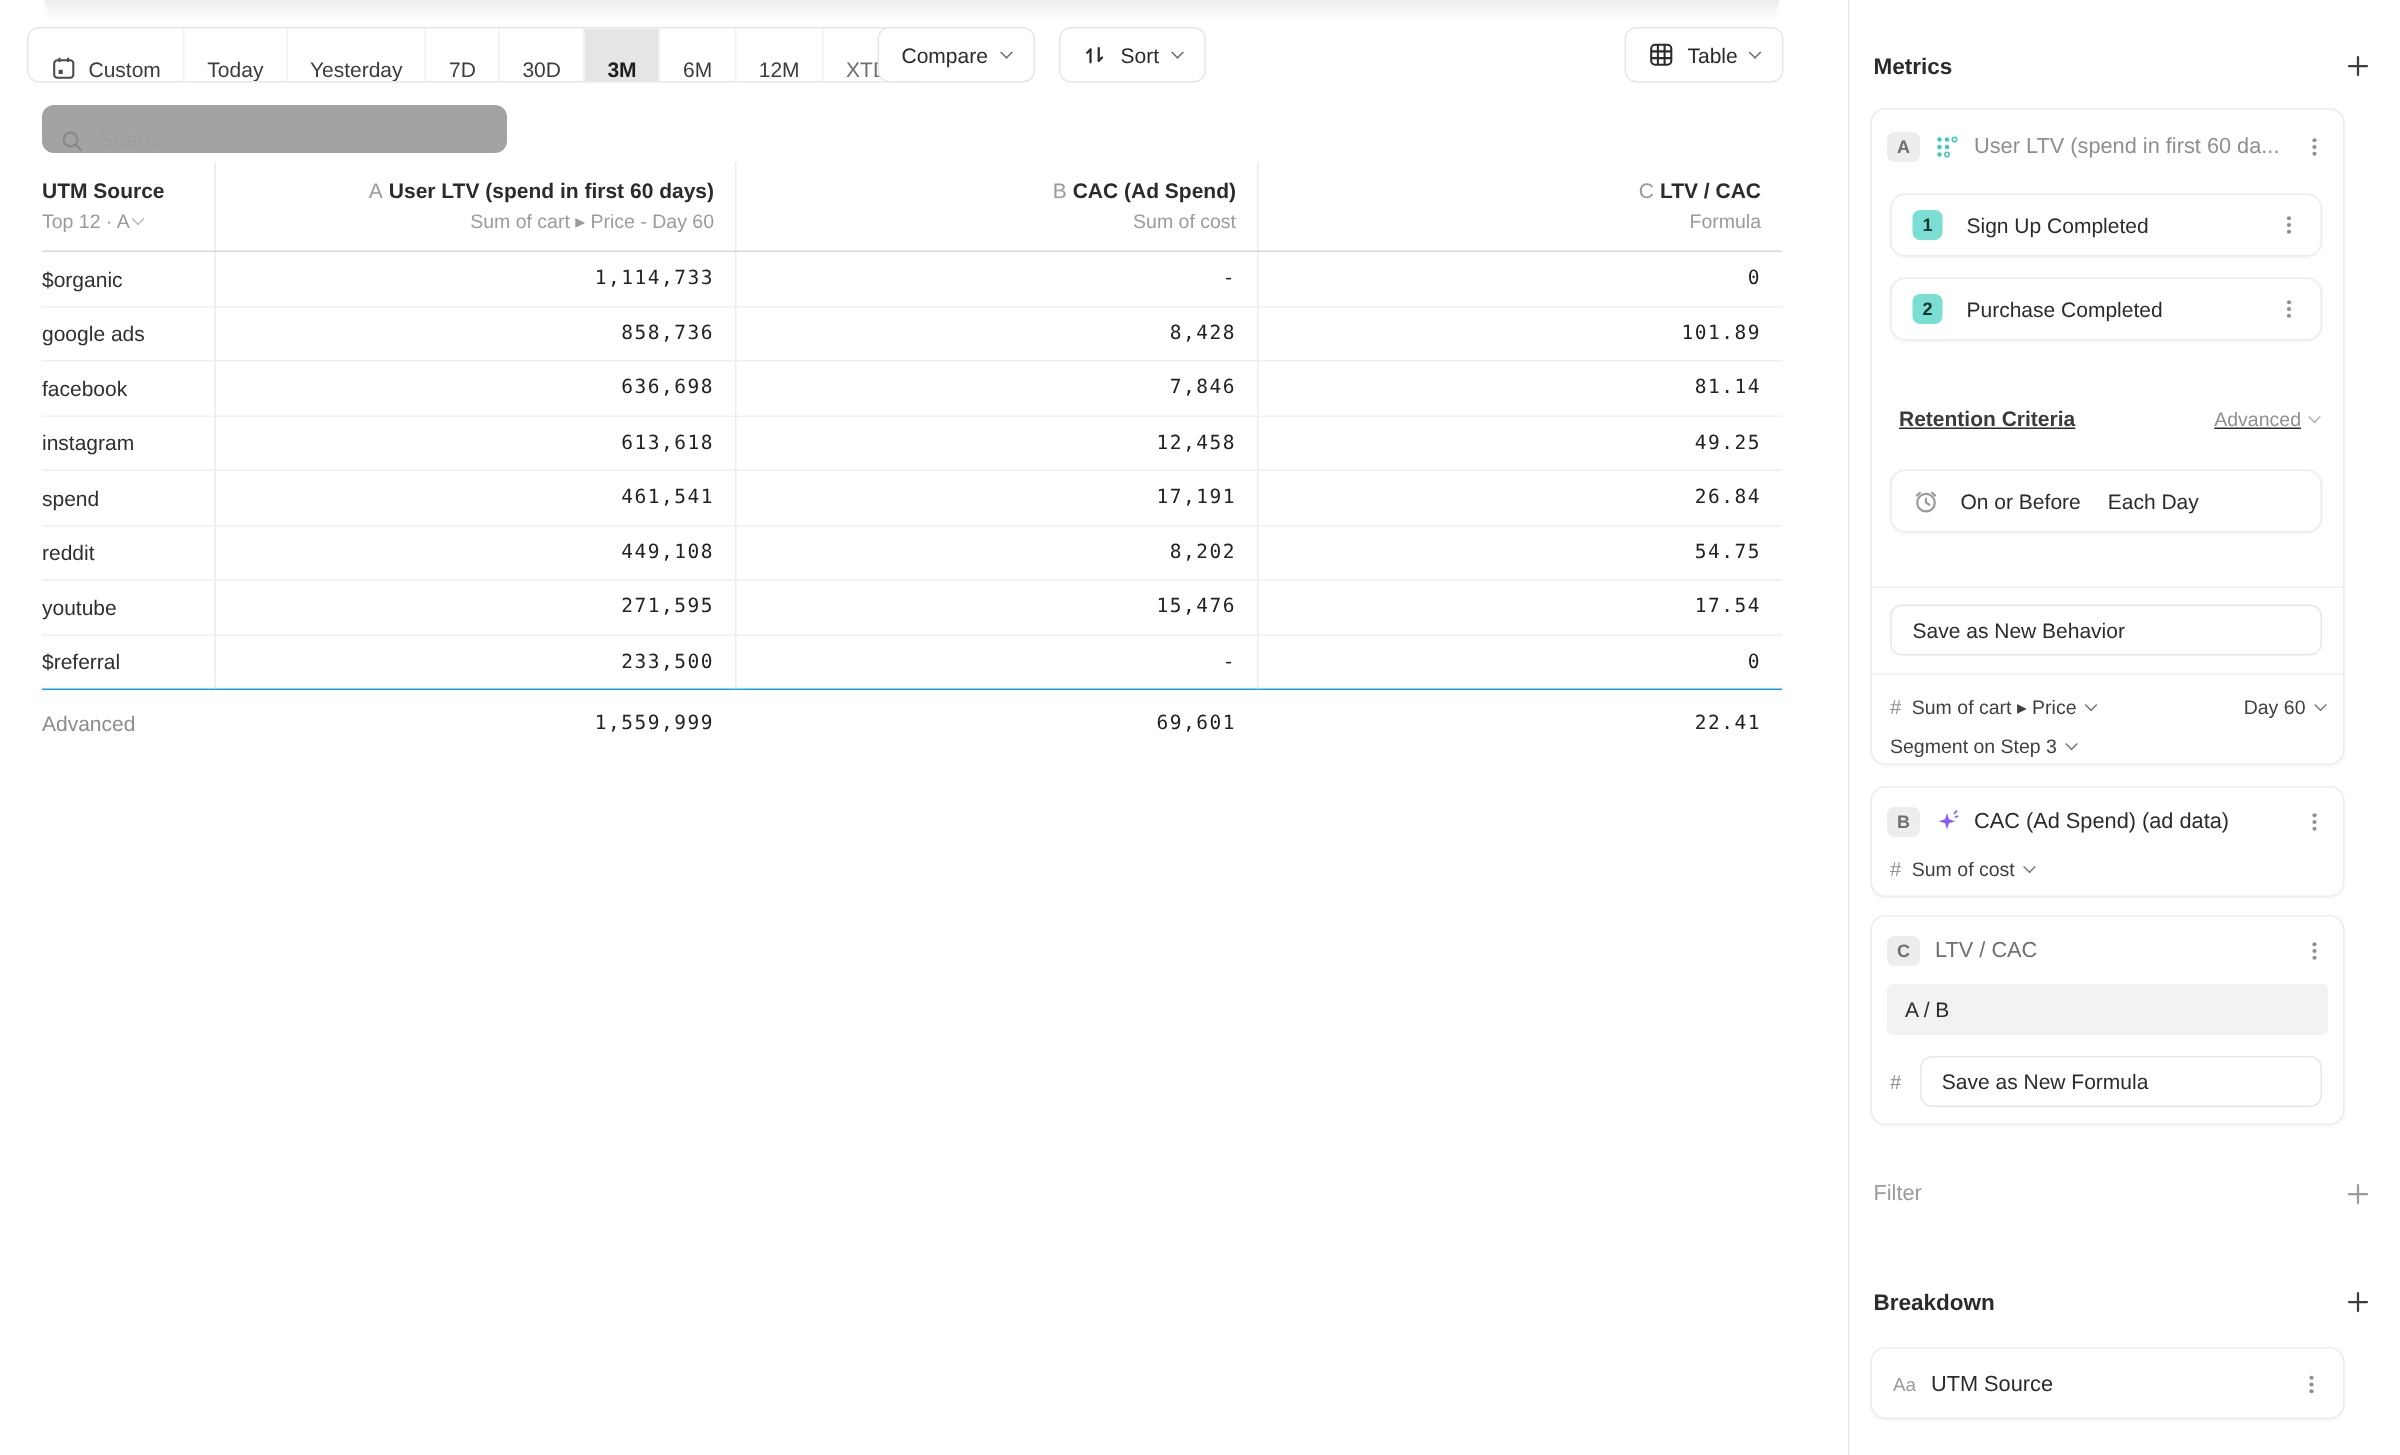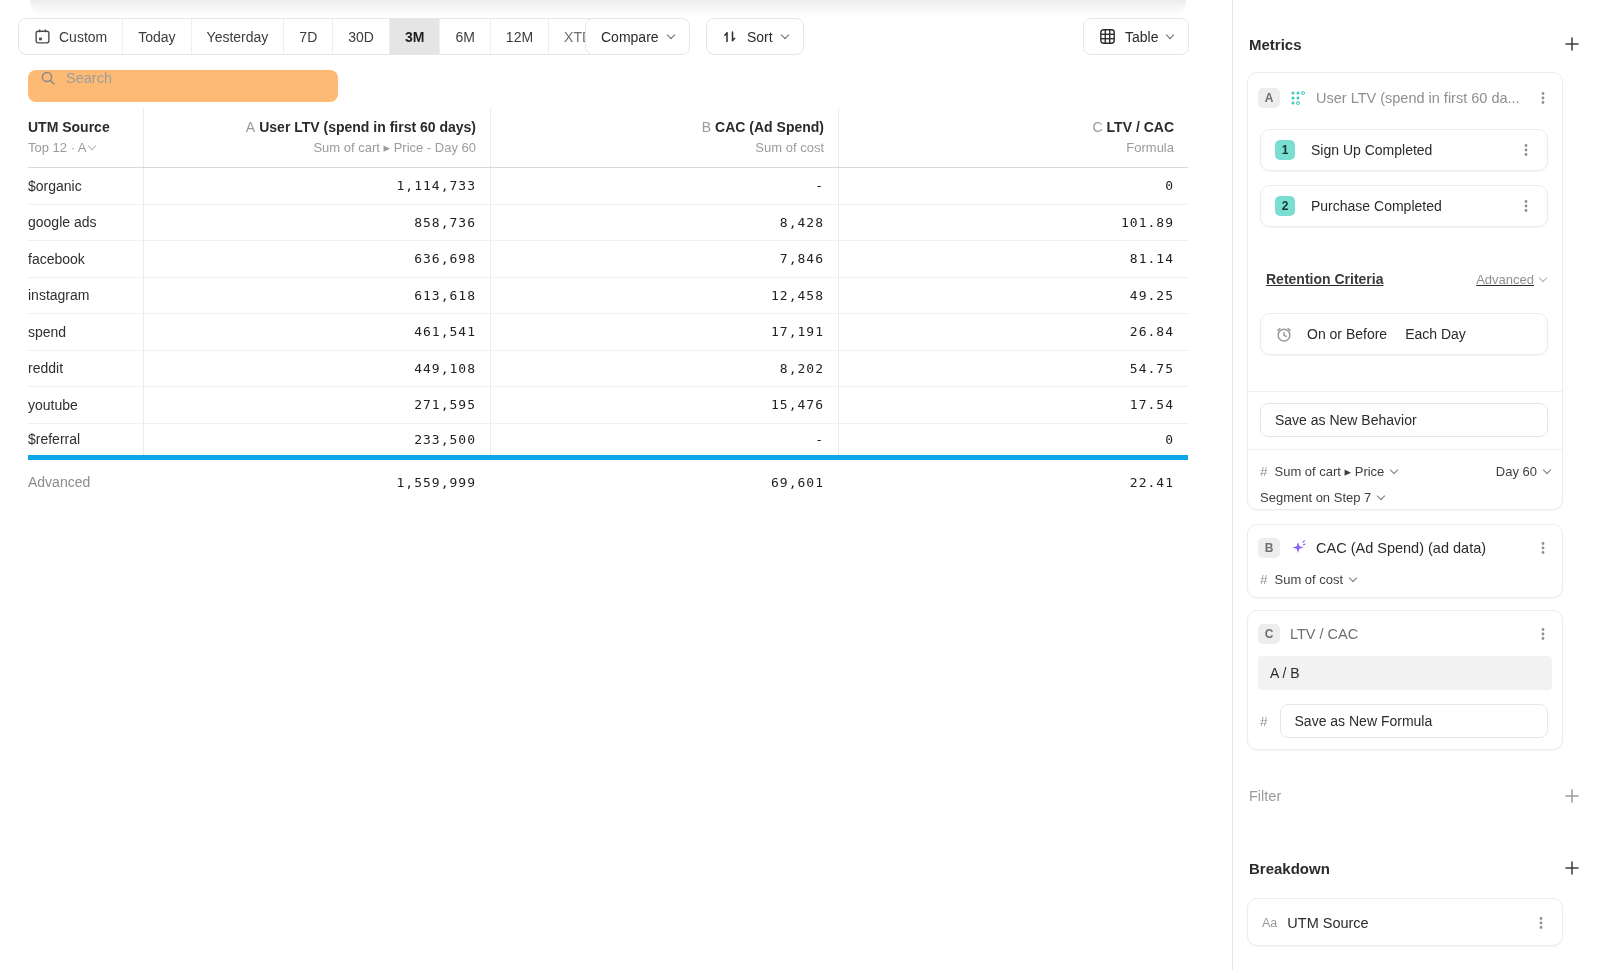--- a/index.html
+++ b/index.html
@@ -13,56 +13,56 @@
     position:absolute; left:30px; top:0; width:1156px; height:9px;
     background:linear-gradient(#ededed,#f9f9f9);
     border-radius:0 0 10px 10px; box-shadow:0 2px 6px rgba(0,0,0,.05);
   }
   
   .seg {
     position:absolute; left:18px; top:18px; height:37px; display:flex; align-items:stretch;
     border:1px solid #e7e7e7; border-radius:8px; background:#fff; overflow:hidden;
   }
   .seg-item {
-    display:flex; align-items:center; gap:8px; padding:0 15px; font-size:14px; color:#3c3c3c;
+    display:flex; align-items:flex-end; gap:8px; padding:0 15px; font-size:14px; color:#3c3c3c;
     border-left:1px solid #efefef; cursor:pointer; white-space:nowrap;
   }
   .seg-item:first-child { border-left:none; }
   .seg-item.active { background:#e5e5e5; font-weight:bold; color:#1f1f1f; }
   .toolbtn {
     position:absolute; top:18px; height:37px; display:flex; align-items:center; gap:9px;
     padding:0 15px; font-size:14px; color:#2b2b2b; background:#fff;
     border:1px solid #e7e7e7; border-radius:8px; cursor:pointer;
   }
   .chev {
     display:inline-block; width:6px; height:6px;
     border-right:1.6px solid currentColor; border-bottom:1.6px solid currentColor;
     transform:rotate(45deg); margin-bottom:3px; opacity:.7; flex:0 0 auto;
   }
   
   .search {
     position:absolute; left:28px; top:70px; width:310px; height:32px;
-    background:#fdba74; border-radius:8px; display:flex; align-items:flex-start; padding:0 12px; gap:10px;
+    background:#a3a3a3; border-radius:8px; display:flex; align-items:flex-end; padding:0 12px; gap:10px;
   }
   .search input {
     border:none; outline:none; background:transparent; font-size:14.5px; width:100%;
     font-family:"Liberation Sans", sans-serif; color:#444;
   }
   .search input::placeholder { color:#9e9e9e; }
   
   .table { position:absolute; left:28px; top:108px; width:1160px; }
   .tgrid { display:grid; grid-template-columns:115px 347px 348px 350px; }
   .thead { height:60px; border-bottom:1px solid #d8d8d8; }
   .th { padding-top:8px; }
   .th.num { text-align:right; padding-right:14px; border-left:1px solid #ececec; }
   .th-title { font-size:14px; font-weight:bold; color:#2b2b2b; line-height:22px; }
   .th-key { color:#9b9b9b; font-weight:normal; margin-right:4px; }
   .th-sub { font-size:13px; color:#9b9b9b; line-height:20px; }
   .trow { height:36.5px; border-bottom:1px solid #f0f0f0; }
-  .trow.last { border-bottom:5px solid #0ea5e9; }
+  .trow.last { border-bottom:1px solid #0ea5e9; }
   .td { display:flex; align-items:center; font-size:14px; color:#2f2f2f; }
   .td.num {
     justify-content:flex-end; padding-right:14px; border-left:1px solid #ececec;
     font-family:"DejaVu Sans Mono", monospace; font-size:13px; letter-spacing:1px; color:#222;
   }
   .toverall { height:44px; border-bottom:none; }
   .toverall .td { color:#8c8c8c; }
   .toverall .td.num { border-left:none; color:#222; }
   
   .sidebar {
@@ -368,21 +368,21 @@
           <span>Sum of cart ▸ Price</span>
           <span class="chev"></span>
         </span>
         <span style="margin-left:auto; display:flex; align-items:center; gap:7px; cursor:pointer;padding-left:12px;">
           <span>Day 60</span>
           <span class="chev"></span>
         </span>
       </div>
 
       <div class="subrow" style="left:12px; top:412px; height:24px; cursor:pointer;">
-        <span>Segment on Step 7</span>
+        <span>Segment on Step 3</span>
         <span class="chev"></span>
       </div>
     </div>
 
     <div class="card" style="top:524px; height:74px;">
       <div class="mrow" style="position:absolute; left:10px; right:10px; top:10px; height:26px;">
         <span class="badge-letter">B</span>
         <span style="display:flex;">
           <svg width="16" height="16" viewBox="0 0 16 16" fill="#8B5CF6">
             <path d="M8 2 L9.3 6.2 L13.5 7.5 L9.3 8.8 L8 13 L6.7 8.8 L2.5 7.5 L6.7 6.2 Z"></path>

